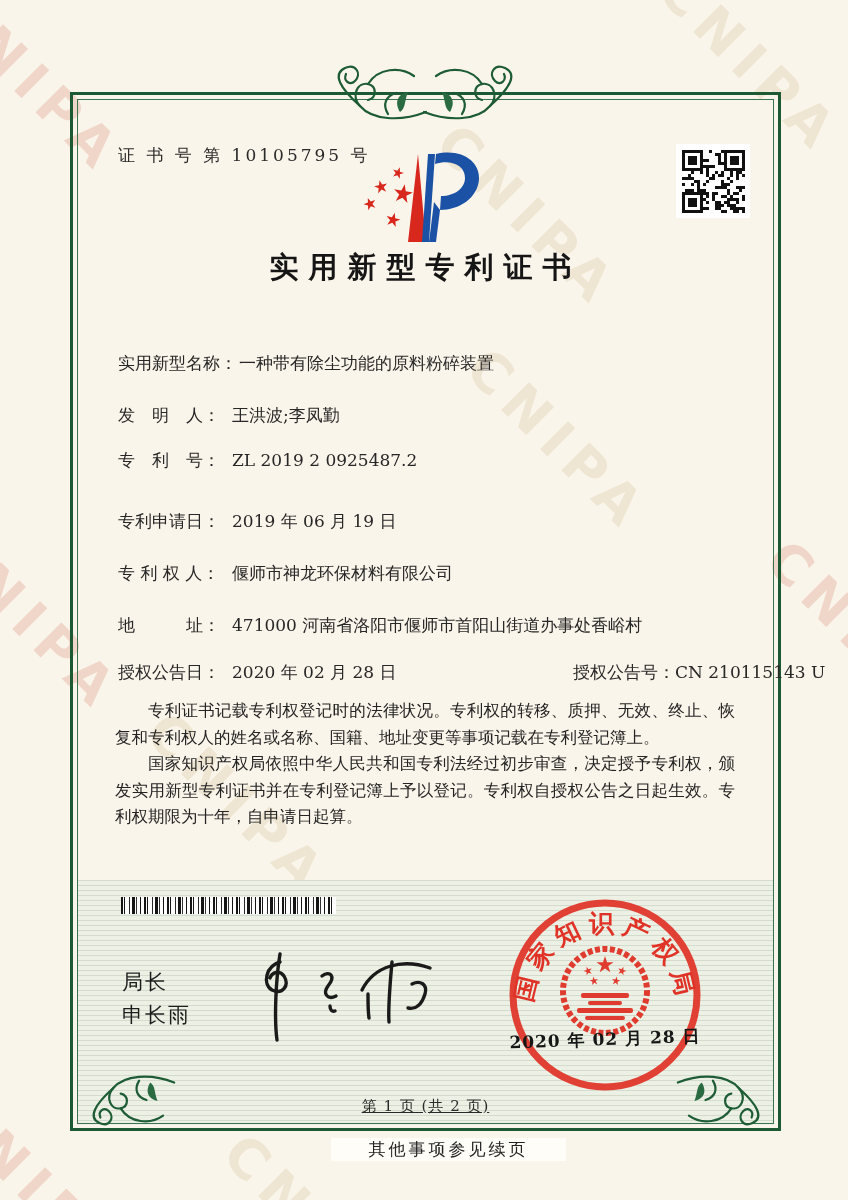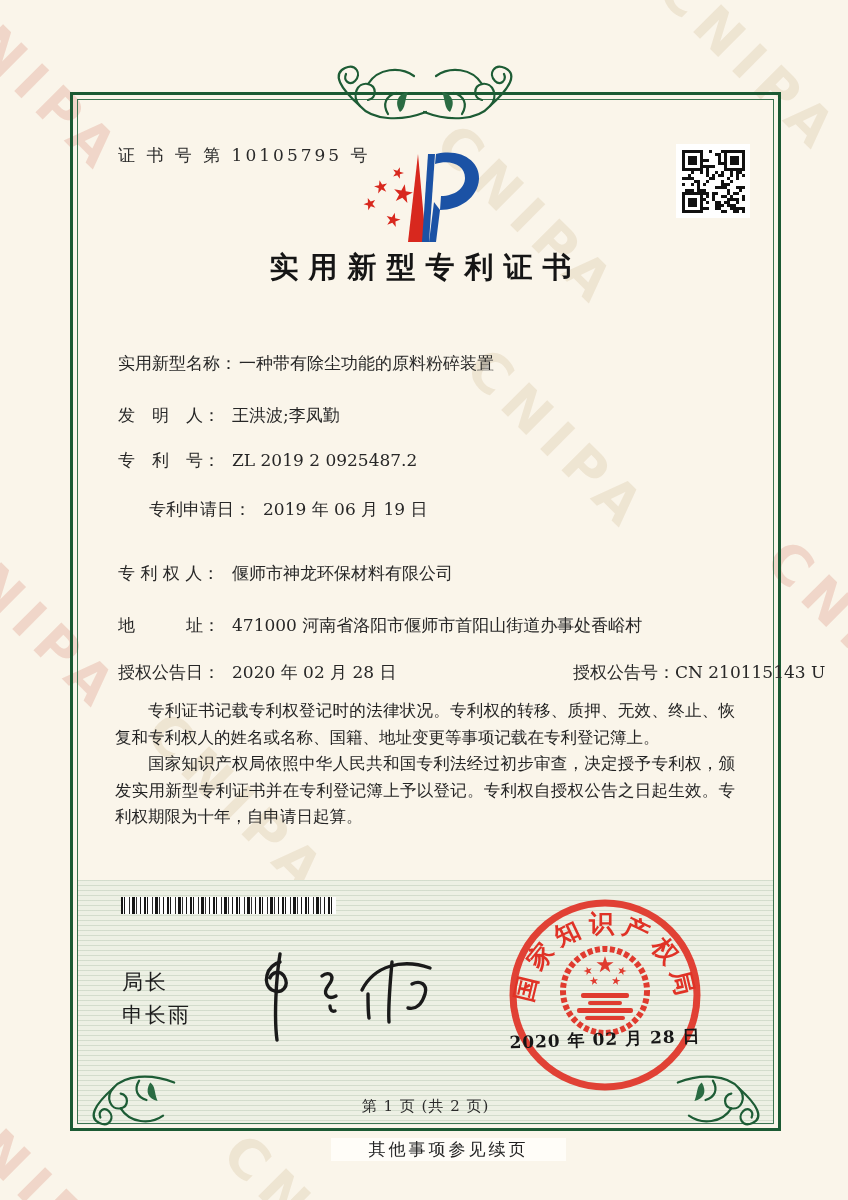--- a/index.html
+++ b/index.html
@@ -87,21 +87,21 @@
   
   .seal{position:absolute;left:505px;top:893px;width:200px;height:205px;}
   .seal-date{
     position:absolute;left:505px;top:1028px;width:200px;
     text-align:center;font-size:17px;font-weight:bold;color:#161616;
     transform:rotate(-2deg);letter-spacing:1px;
   }
   
   .page-num{
     position:absolute;left:70px;top:1097px;width:711px;
-    text-align:center;font-size:15px;color:#2a2a2a;letter-spacing:1px;
+    text-align:center;font-size:15px;color:#2a2a2a;letter-spacing:1px;text-decoration:underline;
   }
   .note-box{
     position:absolute;left:331px;top:1138px;width:235px;height:23px;
     background:#fffdf8;display:flex;align-items:center;justify-content:center;
     font-size:17px;letter-spacing:3px;color:#242424;
   }
 </style>
 </head>
 <body>
 
@@ -311,21 +311,21 @@
 
   <div class="row" style="top:352px;">
     <span class="lbl">实用新型名称：</span><span class="val">一种带有除尘功能的原料粉碎装置</span>
   </div>
   <div class="row" style="top:404px;">
     <span class="lbl">发　明　人：</span><span class="val">王洪波;李凤勤</span>
   </div>
   <div class="row" style="top:449px;">
     <span class="lbl">专　利　号：</span><span class="val">ZL 2019 2 0925487.2</span>
   </div>
-  <div class="row" style="top:498px;margin-left:31px;">
+  <div class="row" style="top:510px;">
     <span class="lbl">专利申请日：</span><span class="val">2019 年 06 月 19 日</span>
   </div>
   <div class="row" style="top:562px;">
     <span class="lbl">专 利 权 人：</span><span class="val">偃师市神龙环保材料有限公司</span>
   </div>
   <div class="row" style="top:614px;">
     <span class="lbl">地　　　址：</span><span class="val">471000  河南省洛阳市偃师市首阳山街道办事处香峪村</span>
   </div>
   <div class="row" style="top:661px;">
     <span class="lbl">授权公告日：</span><span class="val">2020 年 02 月 28 日</span>

